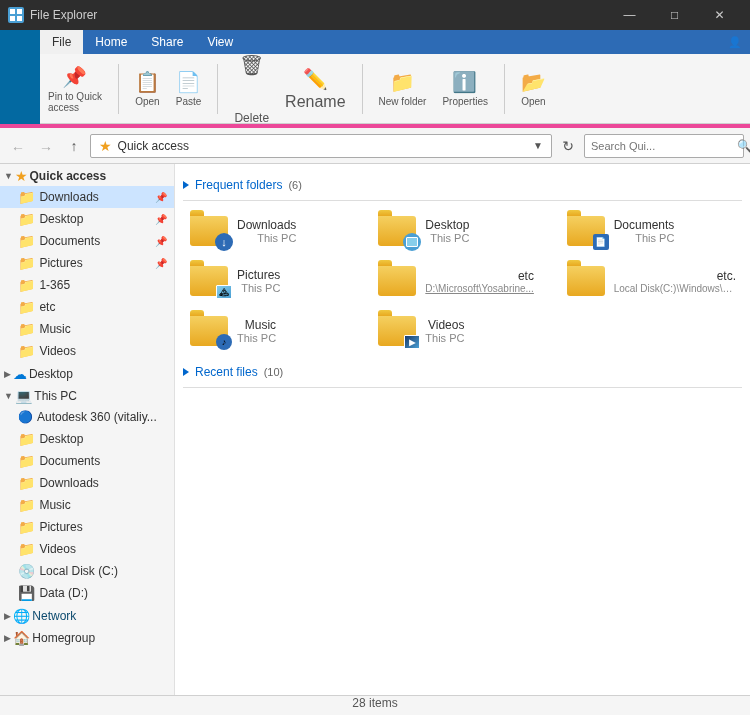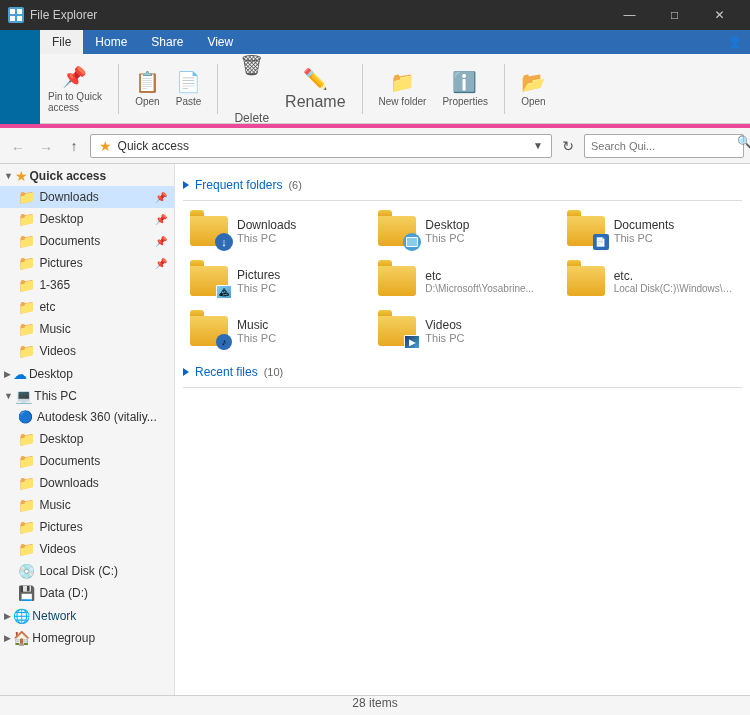--- a/index.html
+++ b/index.html
@@ -96,21 +96,21 @@
     .address-chevron { color: #555; margin-left: auto; font-size: 10px; }
     .refresh-btn {
       width: 24px; height: 24px;
       display: flex; align-items: center; justify-content: center;
       cursor: pointer; color: #555; font-size: 14px;
       border-radius: 2px;
     }
     .search-box {
       width: 160px; height: 24px;
       border: 1px solid #aaa; border-radius: 2px;
-      display: flex; 
+      display: flex; align-items: center;
       padding: 0 6px; background: white; gap: 4px;
     }
     .search-box input {
       border: none; outline: none; font-size: 11px;
       flex: 1; background: transparent; color: #555;
     }
     .search-icon { color: #888; font-size: 12px; }
 
     
     .main {
@@ -146,20 +146,21 @@
     }
     .sidebar-section .arrow { font-size: 9px; color: #666; }
     .indent1 { padding-left: 18px; }
 
     
     .content {
       flex: 1;
       overflow-y: auto;
       padding: 8px;
       background: white;
+      text-align: right;
     }
 
     
     .section-header {
       display: flex; align-items: center;
       gap: 6px; margin: 6px 0 8px 0;
       font-size: 12px; color: #0066cc; cursor: pointer;
     }
     .section-header::before {
       content: ''; display: inline-block;
@@ -497,21 +498,21 @@
           <div class="file-meta">This PC</div>
         </div>
       </div>
 
       <div class="file-item">
         <div class="file-icon-wrap">
           <div class="folder-icon"></div>
         </div>
         <div class="file-info">
           <div class="file-name">etc</div>
-          <div class="file-meta" style="font-size:10px;">D:\Microsoft\Yosabrine...</div>
+          <div class="file-meta" style="font-size:10px;text-decoration:underline;">D:\Microsoft\Yosabrine...</div>
         </div>
       </div>
 
       <div class="file-item">
         <div class="file-icon-wrap">
           <div class="folder-icon"></div>
         </div>
         <div class="file-info">
           <div class="file-name">etc.</div>
           <div class="file-meta" style="font-size:10px;">Local Disk(C:)\Windows\sys...</div>

